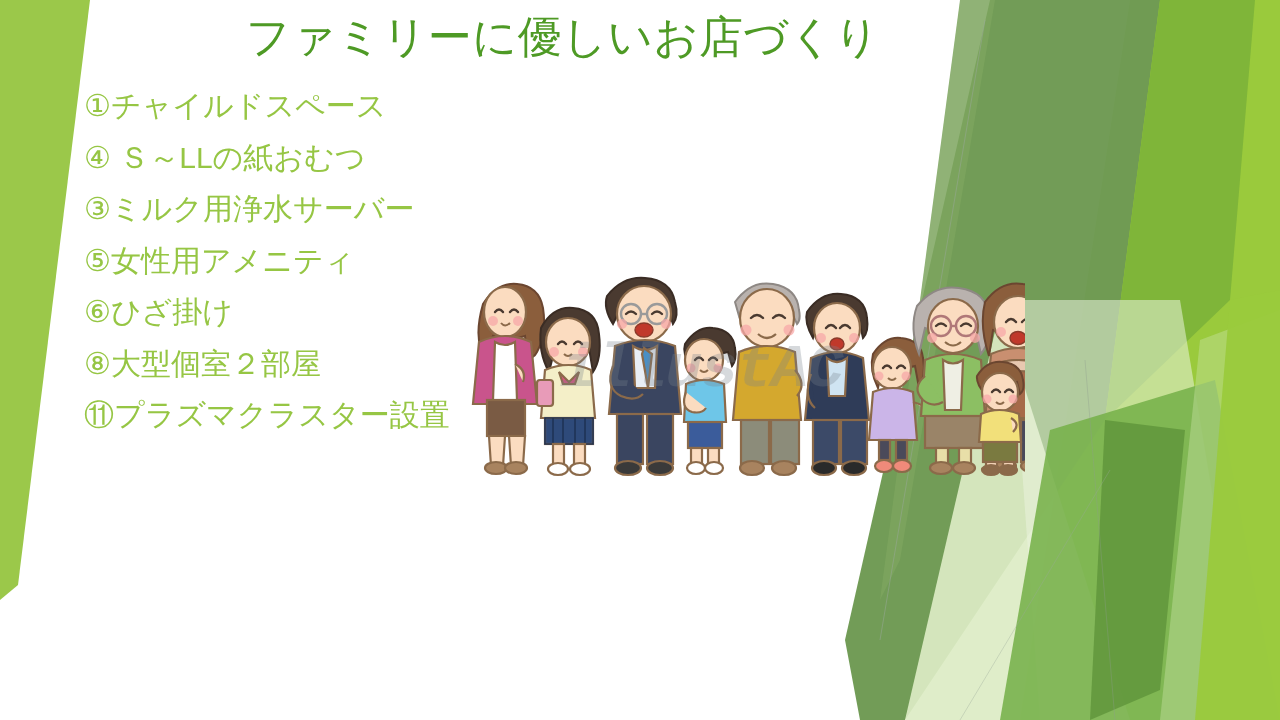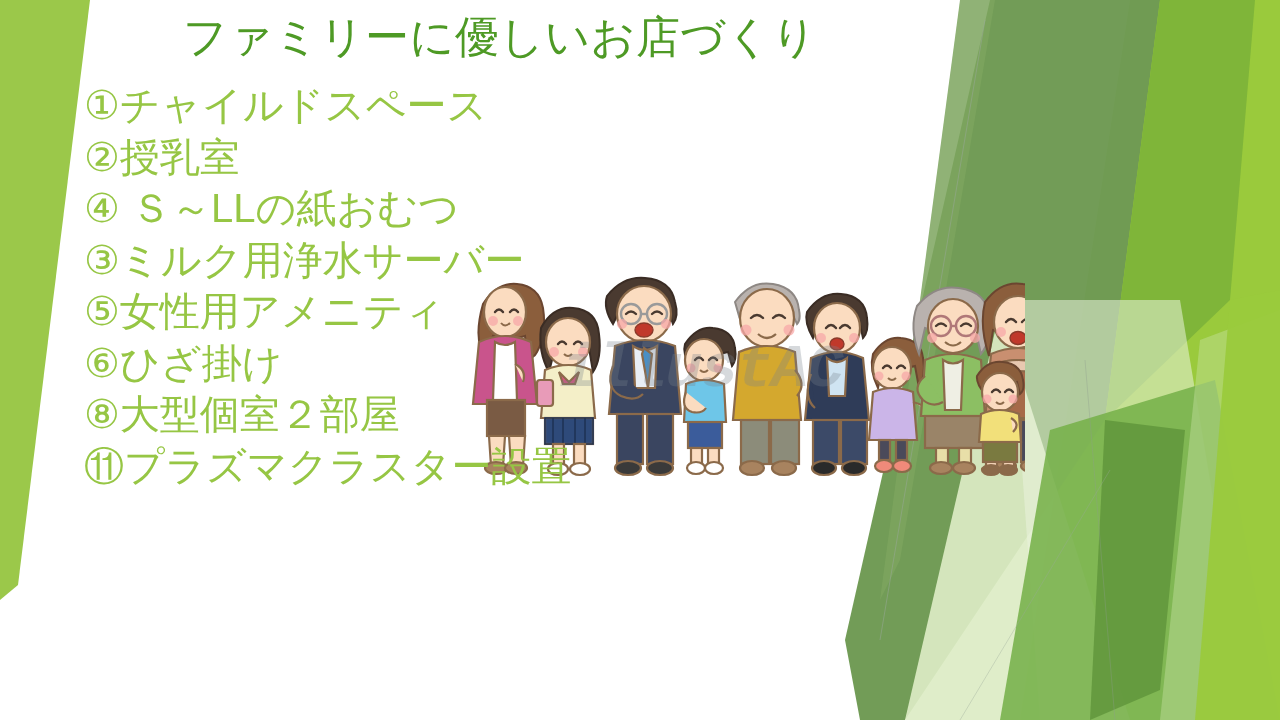--- a/index.html
+++ b/index.html
@@ -24,40 +24,40 @@
     height: 720px;
     pointer-events: none;
   }
 
   
   #title {
     position: absolute;
     left: 120px;
     top: 8px;
     width: 760px;
-    text-align: center;
+    text-align: right;
     font-size: 44px;
     line-height: 58px;
     letter-spacing: 0.5px;
     color: #4E9A25;
     white-space: nowrap;
   }
 
   
   #list {
     position: absolute;
     left: 84px;
     top: 80px;
     width: 760px;
     list-style: none;
     margin: 0;
     padding: 0;
   }
   #list li {
-    font-size: 40px;
+    font-size: 30px;
     line-height: 51.5px;
     color: #96C644;
     white-space: nowrap;
     letter-spacing: 0px;
   }
 
   
   #illustration {
     position: absolute;
     left: 455px;
@@ -308,21 +308,20 @@
       <ellipse cx="536" cy="202" rx="9" ry="5" fill="#8B6A4A" class="ol"></ellipse>
       <ellipse cx="553" cy="202" rx="9" ry="5" fill="#8B6A4A" class="ol"></ellipse>
       <path d="M556 150 q10 6 2 14" fill="#FBDCC0" class="ol"></path>
     </g>
   </svg>
 
   <div id="watermark">illustAC</div>
 
   <ul id="list">
     <li>①チャイルドスペース</li>
-    <li>②授乳室</li>
     <li>④ Ｓ～LLの紙おむつ</li>
     <li>③ミルク用浄水サーバー</li>
     <li>⑤女性用アメニティ</li>
     <li>⑥ひざ掛け</li>
     <li>⑧大型個室２部屋</li>
     <li>⑪プラズマクラスター設置</li>
   </ul>
 
 </div>
 

